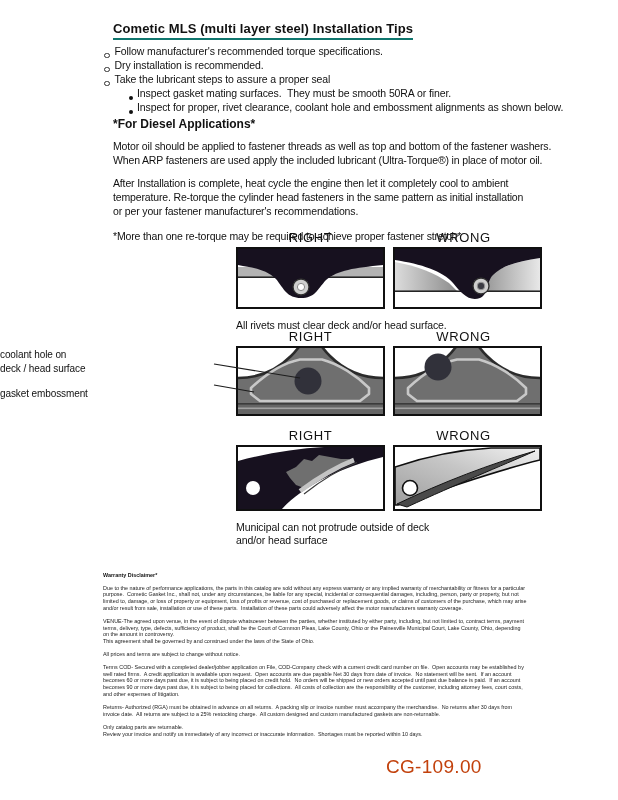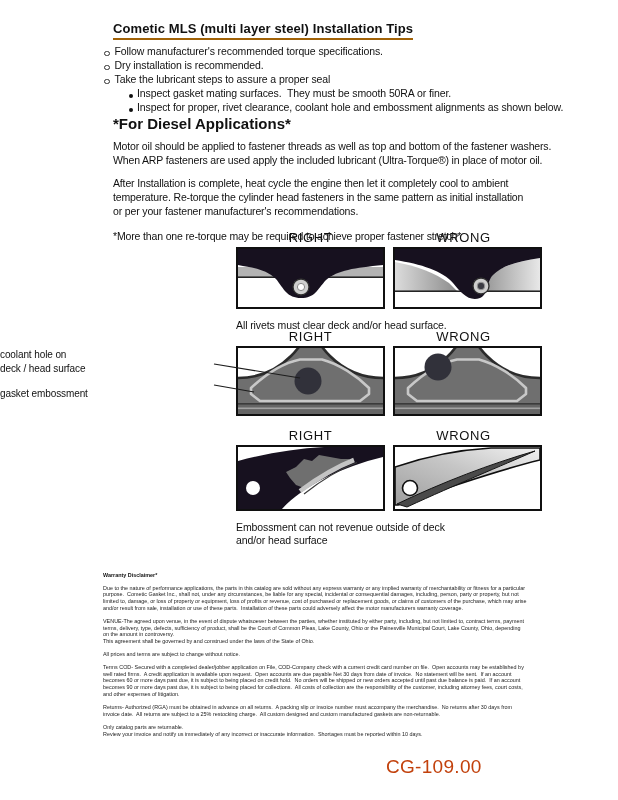--- a/index.html
+++ b/index.html
@@ -1,29 +1,29 @@
 <!DOCTYPE html>
 <html><head>
 <meta charset="utf-8">
 <style>
   html,body{margin:0;padding:0;background:#ffffff;}
   .page{position:relative;width:618px;height:800px;background:#ffffff;overflow:hidden;
         font-family:"Liberation Sans",sans-serif;color:#111;}
 
   .title{position:absolute;left:113px;top:21px;font-size:13px;font-weight:bold;
-         border-bottom:2px solid #a16207;padding-bottom:2px;letter-spacing:.1px;white-space:pre;}
+         border-bottom:2px solid #0f766e;padding-bottom:2px;letter-spacing:.1px;white-space:pre;}
 
   .tips{position:absolute;left:104px;top:44px;font-size:10.5px;line-height:14px;letter-spacing:-.1px;}
-  .tip{display:flex;align-items:center;white-space:pre-wrap;}
+  .tip{display:flex;align-items:flex-end;white-space:pre-wrap;}
   .tip .o{flex:none;width:3.5px;height:3.5px;border:1px solid #333;border-radius:50%;margin:4.5px 5px 0 0;}
   .tip.sub{margin-left:25px;}
   .tip .d{flex:none;width:4px;height:4px;background:#111;border-radius:50%;margin:5px 4px 0 0;}
 
   .diesel{position:absolute;left:113px;top:117px;width:480px;font-size:10.5px;line-height:14px;letter-spacing:-.15px;}
-  .diesel h2{font-size:15px;margin:0 0 8px;letter-spacing:0;}
+  .diesel h2{font-size:12px;margin:0 0 8px;letter-spacing:0;}
   .diesel p{margin:0 0 9px;white-space:pre-wrap;}
   .diesel .note{margin-top:11px;}
 
   .diag-row{position:absolute;left:236px;width:306px;}
   .row1{top:231px;} .row2{top:330px;} .row3{top:429px;}
   .dl{display:flex;gap:4px;font-size:13px;line-height:14px;letter-spacing:.6px;margin-bottom:2px;}
   .dl span{width:149px;text-align:center;}
   .db{display:flex;gap:8px;}
   svg.box{display:block;border:2px solid #101010;background:#fff;}
   .cap{font-size:10.5px;line-height:12.5px;margin-top:10px;white-space:pre-wrap;letter-spacing:-.1px;}
@@ -170,21 +170,21 @@
               <stop offset="0.55" stop-color="#c6c6c6"></stop>
               <stop offset="1" stop-color="#f2f2f2"></stop>
           </linearGradient>
         </defs>
         <rect width="145" height="62" fill="#ffffff"></rect>
         <path d="M0,20 C32,9 62,3 96,1 L145,1 V13 C100,24 48,42 3,58 L0,58 Z" fill="url(#w3)" stroke="#0f0f0f" stroke-width="1.6"></path>
         <path d="M2,57 C48,35 95,17 140,4 C106,19 62,37 12,60 Z" fill="#4a4a4a" stroke="#141414" stroke-width="1"></path>
         <circle cx="15" cy="41" r="7.5" fill="#ffffff" stroke="#101010" stroke-width="1.6"></circle>
       </svg>
     </div>
-    <div class="cap">Embossment can not revenue outside of deck
+    <div class="cap">Municipal can not protrude outside of deck
 and/or head surface</div>
   </div>
 
   <div class="callouts">
     <div>coolant hole on
 deck / head surface</div>
     <div class="c2">gasket embossment</div>
   </div>
 
   <svg class="overlay" width="618" height="800">

